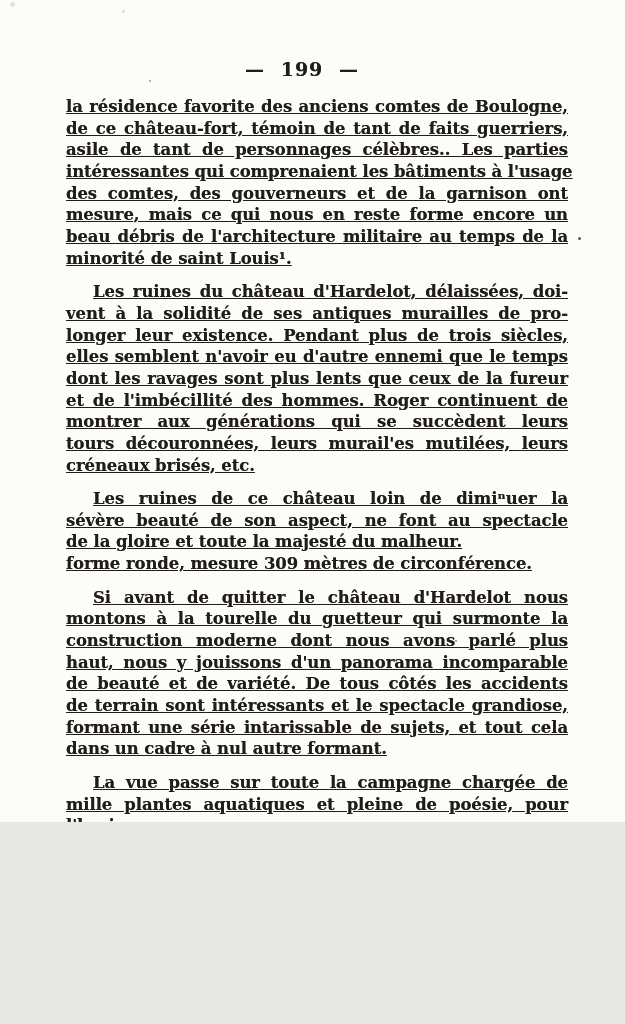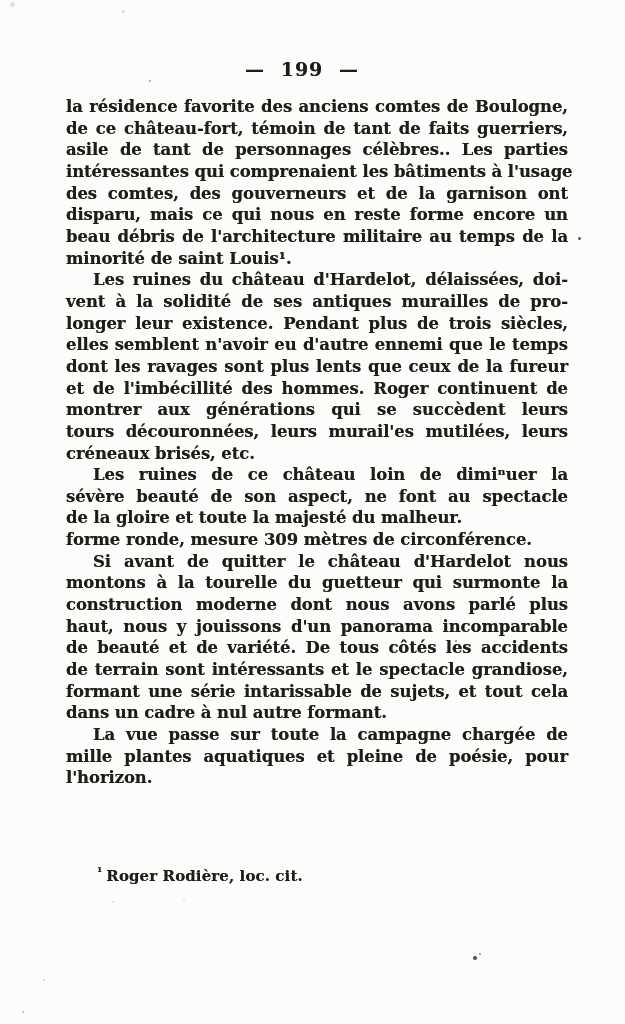--- a/index.html
+++ b/index.html
@@ -3,21 +3,21 @@
 <meta charset="utf-8">
 <style>
   html, body {
     margin: 0;
     padding: 0;
     background: #e8e8e6;
   }
   .page {
     position: relative;
     width: 625px;
-    height: 1024px;
+    height: 822px;
     margin: 0 auto;
     background: #fcfcfa;
     overflow: hidden;
     font-family: "DejaVu Serif", "Liberation Serif", serif;
     color: #201d19;
   }
   .page-number {
     position: absolute;
     top: 58px;
     left: 66px;
@@ -39,27 +39,29 @@
     font-size: 16.5px;
     font-weight: 700;
     line-height: 21.65px;
     letter-spacing: -0.1px;
     text-shadow: 0 0 0.5px rgba(25,22,18,0.6);
   }
   .line {
     white-space: nowrap;
     text-align: justify;
     text-align-last: justify;
+    text-decoration: underline;
   }
   .line.end {
     text-align: right;
     text-align-last: left;
   }
   .line.indent {
     padding-left: 27px;
+    margin-top: 12px;
   }
   .footnote {
     position: absolute;
     top: 865px;
     left: 66px;
     width: 502px;
     padding-left: 31px;
     box-sizing: border-box;
     font-size: 15px;
     font-weight: 700;
@@ -85,21 +87,21 @@
 <div class="page">
 
   <div class="page-number">— 199 —</div>
 
   <div class="body-text" id="body-text">
       <div class="line">la résidence favorite des anciens comtes de Boulogne,</div>
       <div class="line">de ce château-fort, témoin de tant de faits guerriers,</div>
       <div class="line">asile de tant de personnages célèbres.. Les parties</div>
       <div class="line">intéressantes qui comprenaient les bâtiments à l'usage</div>
       <div class="line">des comtes, des gouverneurs et de la garnison ont</div>
-      <div class="line">disparu, mais ce qui nous en reste forme encore un</div>
+      <div class="line">mesure, mais ce qui nous en reste forme encore un</div>
       <div class="line">beau débris de l'architecture militaire au temps de la</div>
       <div class="line end">minorité de saint Louis¹.</div>
       <div class="line indent">Les ruines du château d'Hardelot, délaissées, doi-</div>
       <div class="line">vent à la solidité de ses antiques murailles de pro-</div>
       <div class="line">longer leur existence. Pendant plus de trois siècles,</div>
       <div class="line">elles semblent n'avoir eu d'autre ennemi que le temps</div>
       <div class="line">dont les ravages sont plus lents que ceux de la fureur</div>
       <div class="line">et de l'imbécillité des hommes. Roger continuent de</div>
       <div class="line">montrer aux générations qui se succèdent leurs</div>
       <div class="line">tours découronnées, leurs murail'es mutilées, leurs</div>

